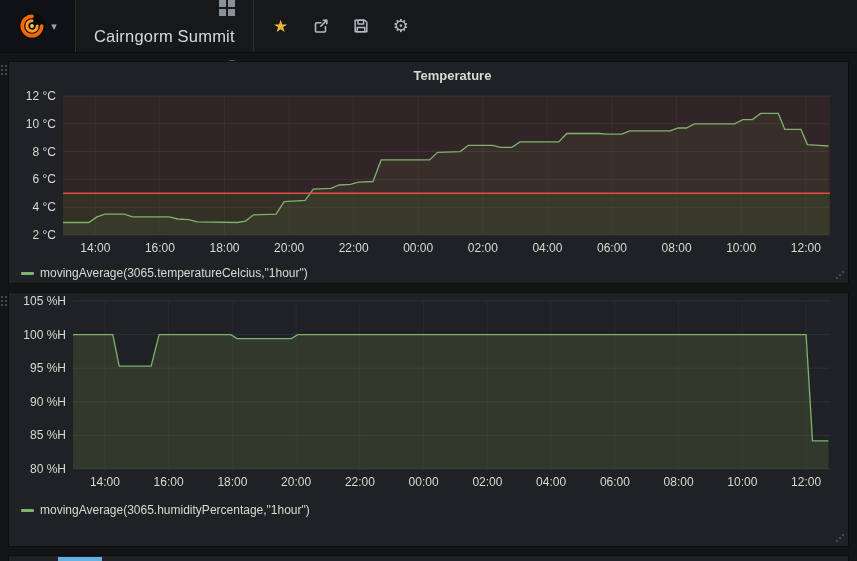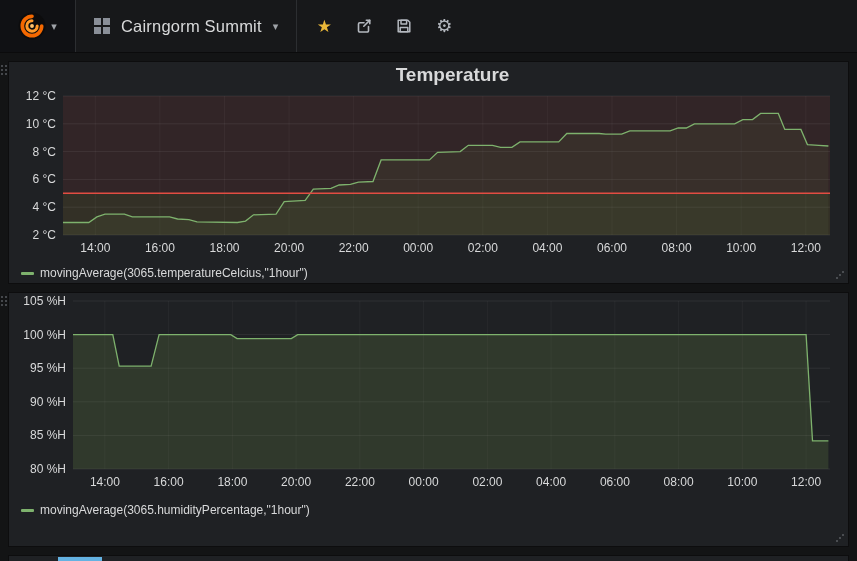--- a/index.html
+++ b/index.html
@@ -5,35 +5,35 @@
   * { margin:0; padding:0; box-sizing:border-box; }
   html,body { width:857px; height:561px; }
   body {
     background:#131415;
     font-family:"Liberation Sans","DejaVu Sans",sans-serif;
     overflow:hidden; position:relative;
   }
   
   .navbar { height:53px; background:#17181a; display:flex; align-items:stretch; border-bottom:1px solid #0b0b0c; }
   .logo-block { width:76px; display:flex; align-items:center; justify-content:center; gap:5px; background:#101114; border-right:1px solid #2c2e31; cursor:pointer; }
-  .dash-nav { display:flex; align-items:center; gap:11px; padding:0 18px; border-right:1px solid #2c2e31; cursor:pointer; }
+  .dash-nav { display:flex; align-items:flex-end; gap:11px; padding:0 18px; border-right:1px solid #2c2e31; cursor:pointer;flex-direction:column; }
   .grid-icon { display:grid; grid-template-columns:7px 7px; grid-template-rows:7px 7px; gap:2px; }
   .grid-icon span { background:#8a8f98; }
   .dash-title { color:#d8d9da; font-size:16.5px; font-weight:500; letter-spacing:.2px; }
   .caret { color:#9fa3a8; font-size:11px; line-height:1; }
   .nav-actions { display:flex; align-items:center; gap:6px; padding-left:10px; }
   .nav-icon-btn { width:34px; height:34px; display:flex; align-items:center; justify-content:center; cursor:pointer; border-radius:2px; }
   .star-glyph { color:#eab839; font-size:17px; }
   .gear-glyph { color:#b4b8bf; font-size:18px; }
   
   .dash-area { position:absolute; top:53px; left:0; right:0; bottom:0; }
   .panel { position:absolute; left:8px; width:841px; background:#1f2124; border:1px solid #0d0d0e; }
   .panel-temp { top:8px; height:223px; }
   .panel-hum { top:239px; height:255px; }
-  .panel-title { height:26px; display:flex; align-items:center; justify-content:center; color:#d8d9da; font-size:19px; font-weight:700; cursor:pointer;padding-left:48px; }
+  .panel-title { height:26px; display:flex; align-items:center; justify-content:center; color:#d8d9da; font-size:13px; font-weight:700; cursor:pointer;padding-left:48px; }
   .chart-svg { display:block; margin:0 8px; cursor:crosshair; }
   svg text { font-family:"Liberation Sans","DejaVu Sans",sans-serif; }
   .legend { height:24px; display:flex; align-items:center; gap:6px; padding-left:12px; cursor:pointer; }
   .legend-marker { width:13px; height:3px; background:#7eb26d; border-radius:1px; }
   .legend-label { color:#d8d9da; font-size:12px; }
   
   .row-drag { position:absolute; left:1px; width:6px; display:grid; grid-template-columns:2px 2px; gap:2px; cursor:grab; }
   .row-drag i { width:2px; height:2px; background:#45484c; }
   .row-drag-1 { top:12px; }
   .row-drag-2 { top:243px; }

